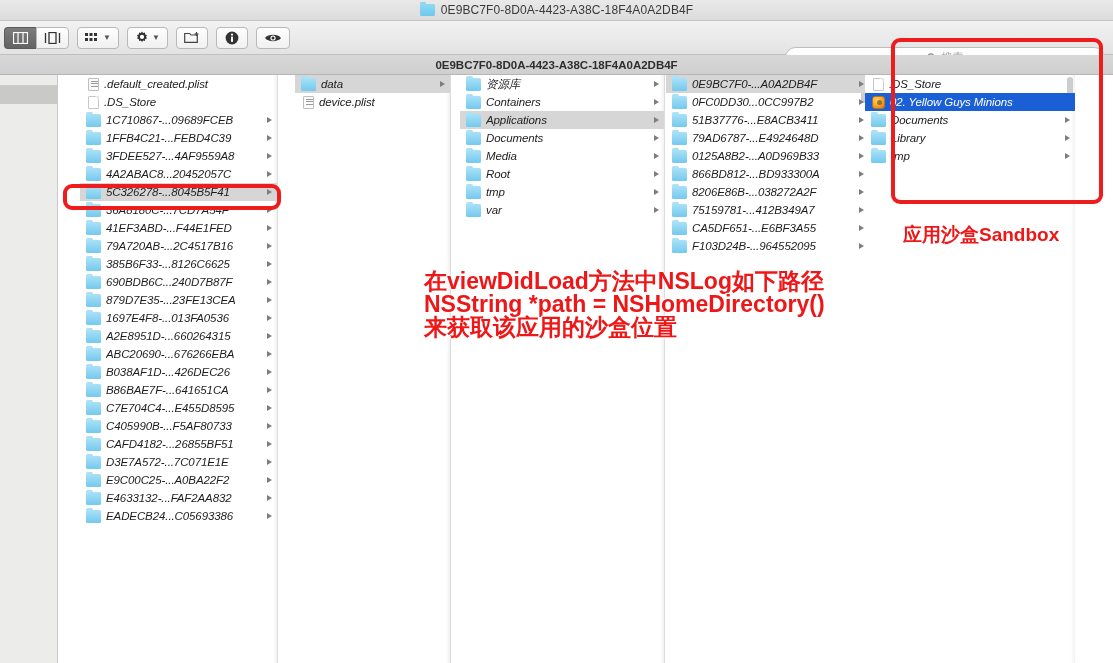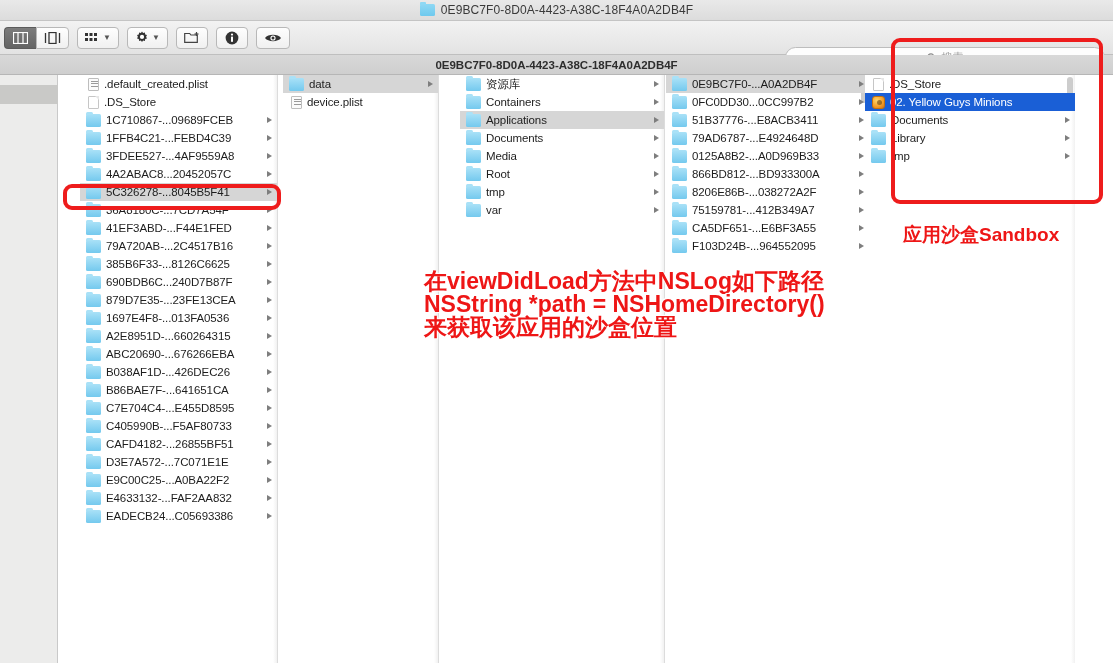--- a/index.html
+++ b/index.html
@@ -78,21 +78,21 @@
   .sidebar {
     position:absolute; left:0; top:75px; width:58px; height:588px;
     background:#ececeb; border-right:1px solid #c9c9c9;
   }
   .sidebar .sb-sel {
     position:absolute; left:0; top:10px; width:58px; height:19px;
     background:#c9c9c7;
   }
 
   
-  .columns { position:absolute; left:58px; top:75px; width:1055px; height:588px; background:#fff;}
+  .columns { position:absolute; left:58px; top:75px; width:1055px; height:588px; background:#fff;font-style:italic;}
   .col {
     position:absolute; top:0; height:588px; background:#ffffff;
     border-right:1px solid #dcdcdc; overflow:hidden;
   }
   .col:before {
     content:""; position:absolute; right:0; top:0; width:4px; height:588px;
     background:linear-gradient(to right,#ffffff,#f1f1f1);
   }
   .row {
     position:relative; height:18px; display:flex; align-items:center;
@@ -386,21 +386,21 @@
           <span class="ic folder"></span>
           <span class="name">E4633132-...FAF2AA832</span>
           <span class="arrow"></span>
         </div>
         <div class="row">
           <span class="ic folder"></span>
           <span class="name">EADECB24...C05693386</span>
           <span class="arrow"></span>
         </div>
       </div>
-    <div class="col" id="col-2" style="left:225px;width:156px;">
+    <div class="col" id="col-2" style="left:237px;width:156px;">
         <div class="row sel-grey">
           <span class="ic folder"></span>
           <span class="name">data</span>
           <span class="arrow"></span>
         </div>
         <div class="row">
           <span class="ic plist"></span>
           <span class="name">device.plist</span>
           <span class="arrow hide"></span>
         </div>

